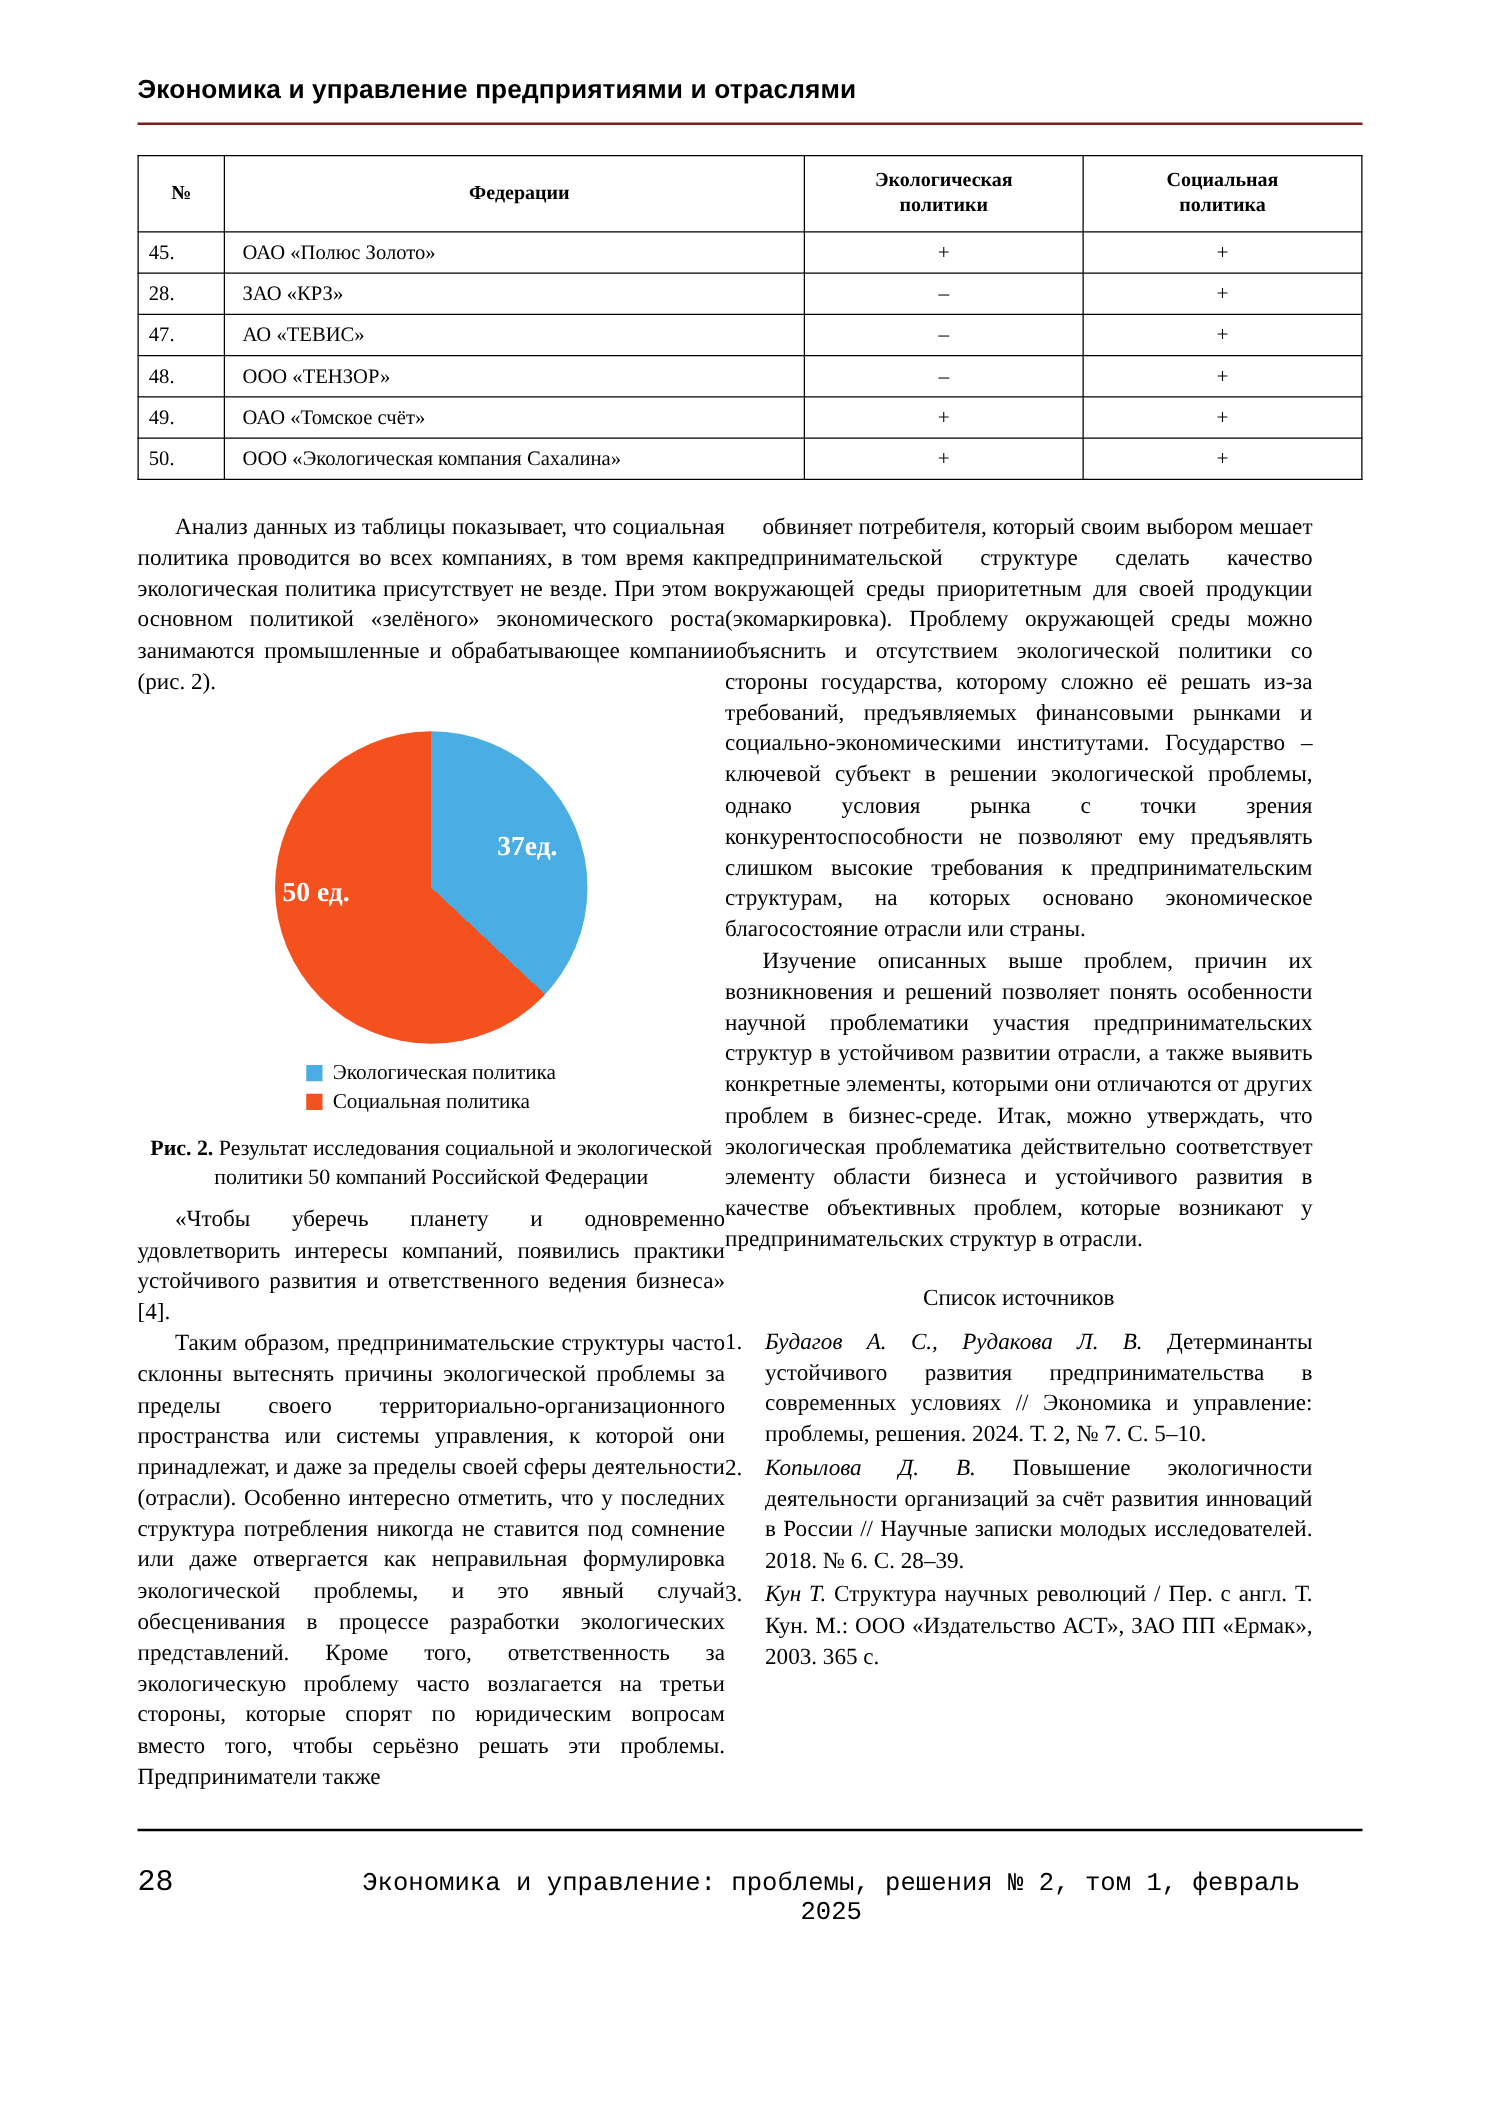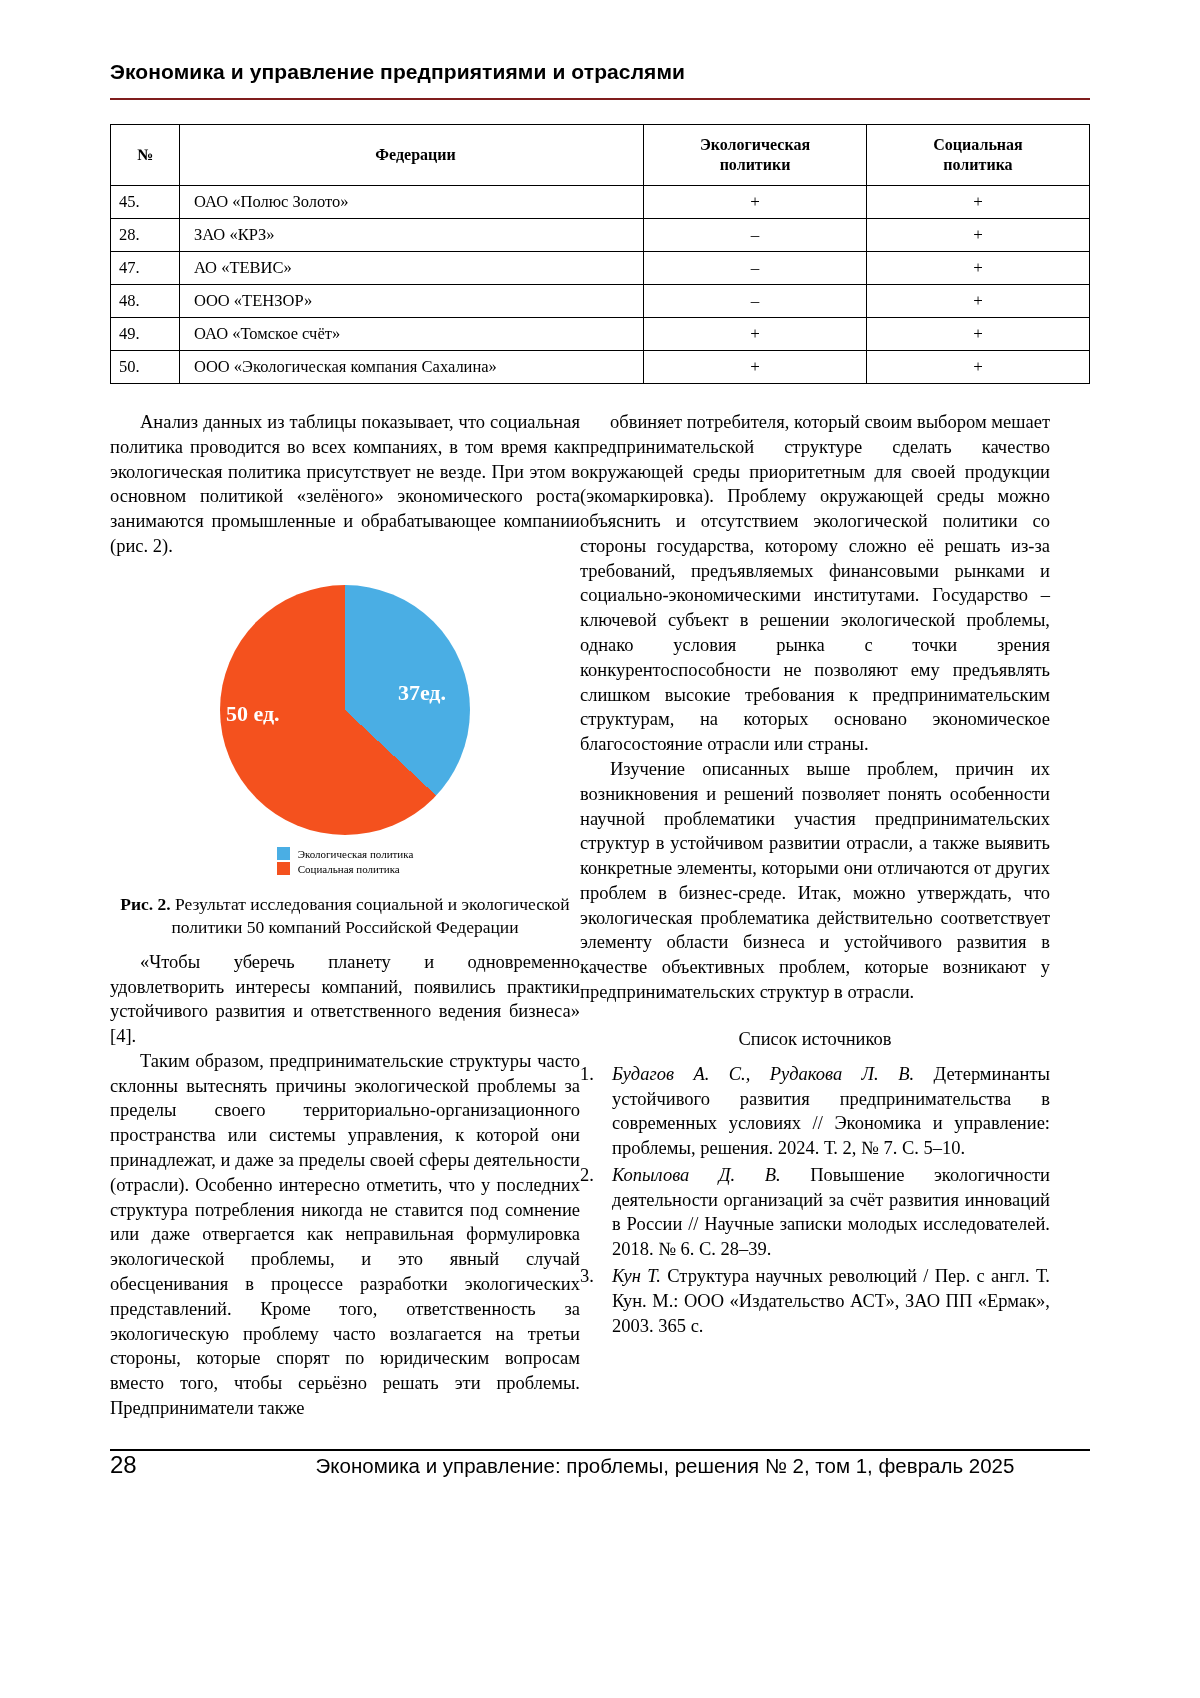--- a/index.html
+++ b/index.html
@@ -98,32 +98,33 @@
       #f4511e 133.2deg 360deg
     );
   }
   .pie-label {
     position: absolute;
     font-family: "Liberation Serif", serif;
     font-weight: bold;
     font-size: 22px;
     color: #ffffff;
   }
-  .pie-label.eco { right: 24px; top: 95px; text-align: right; }
+  .pie-label.eco { right: 24px; top: 79px; text-align: right; }
   .pie-label.soc { left: 6px;  top: 116px; }
 
   .legend {
     margin-top: 12px;
     display: inline-block;
     text-align: left;
   }
   .legend-row {
     display: flex;
+    align-items: center;
     gap: 8px;
-    font-size: 11px;
+    font-size: 17px;
     line-height: 1.35;
   }
   .swatch {
     width: 13px;
     height: 13px;
     flex: 0 0 13px;
     display: inline-block;
   }
   .swatch.eco { background: #4aaee4; }
   .swatch.soc { background: #f4511e; }
@@ -157,24 +158,24 @@
     margin-bottom: 2px;
   }
   ol.refs li .num { flex: 0 0 22px; }
   ol.refs li .txt { flex: 1 1 auto; }
   .it { font-style: italic; }
 
   
   .footer {
     margin-top: 28px;
     border-top: 2px solid #000;
-    padding-top: 0;
+    padding-top: 28px;
     display: flex;
     align-items: baseline;
-    font-family: Liberation Sans, sans-serif;
+    font-family: Liberation Mono, monospace;
   }
   .footer .pageno {
     font-size: 24px;
     font-weight: normal;
     flex: 0 0 150px;
   }
   .footer .journal {
     font-size: 20.5px;
     flex: 1 1 auto;
     text-align: center;

